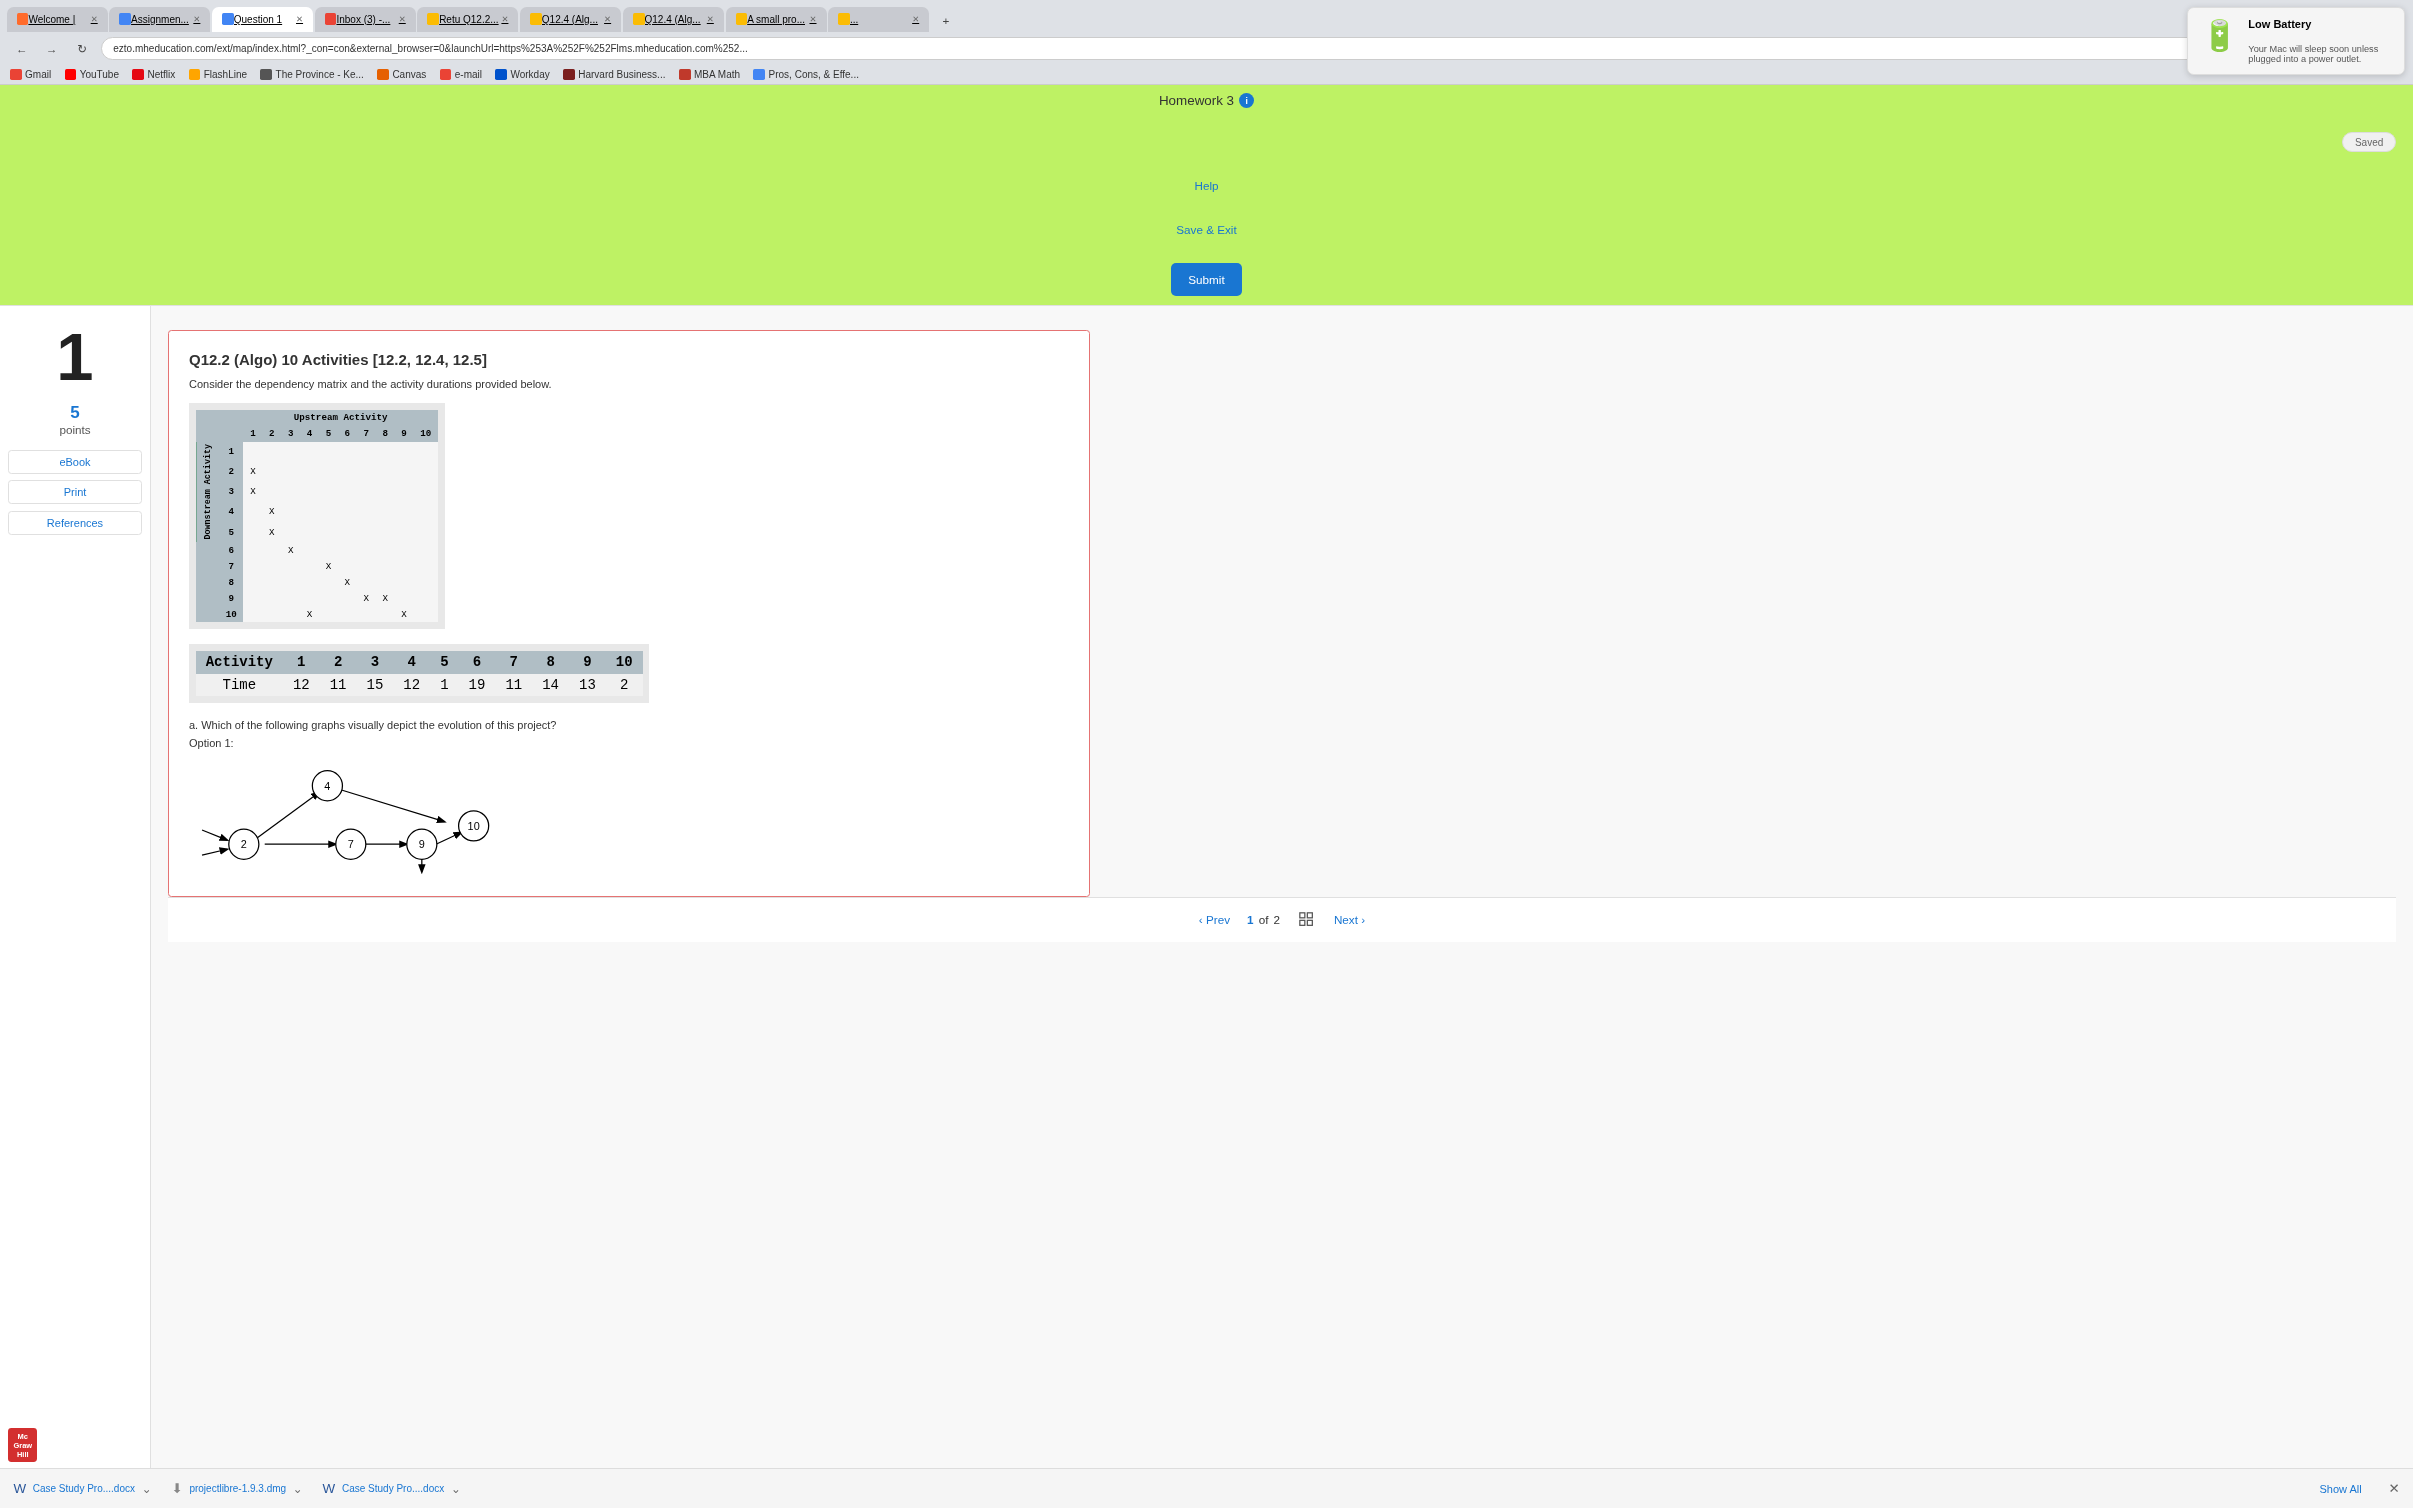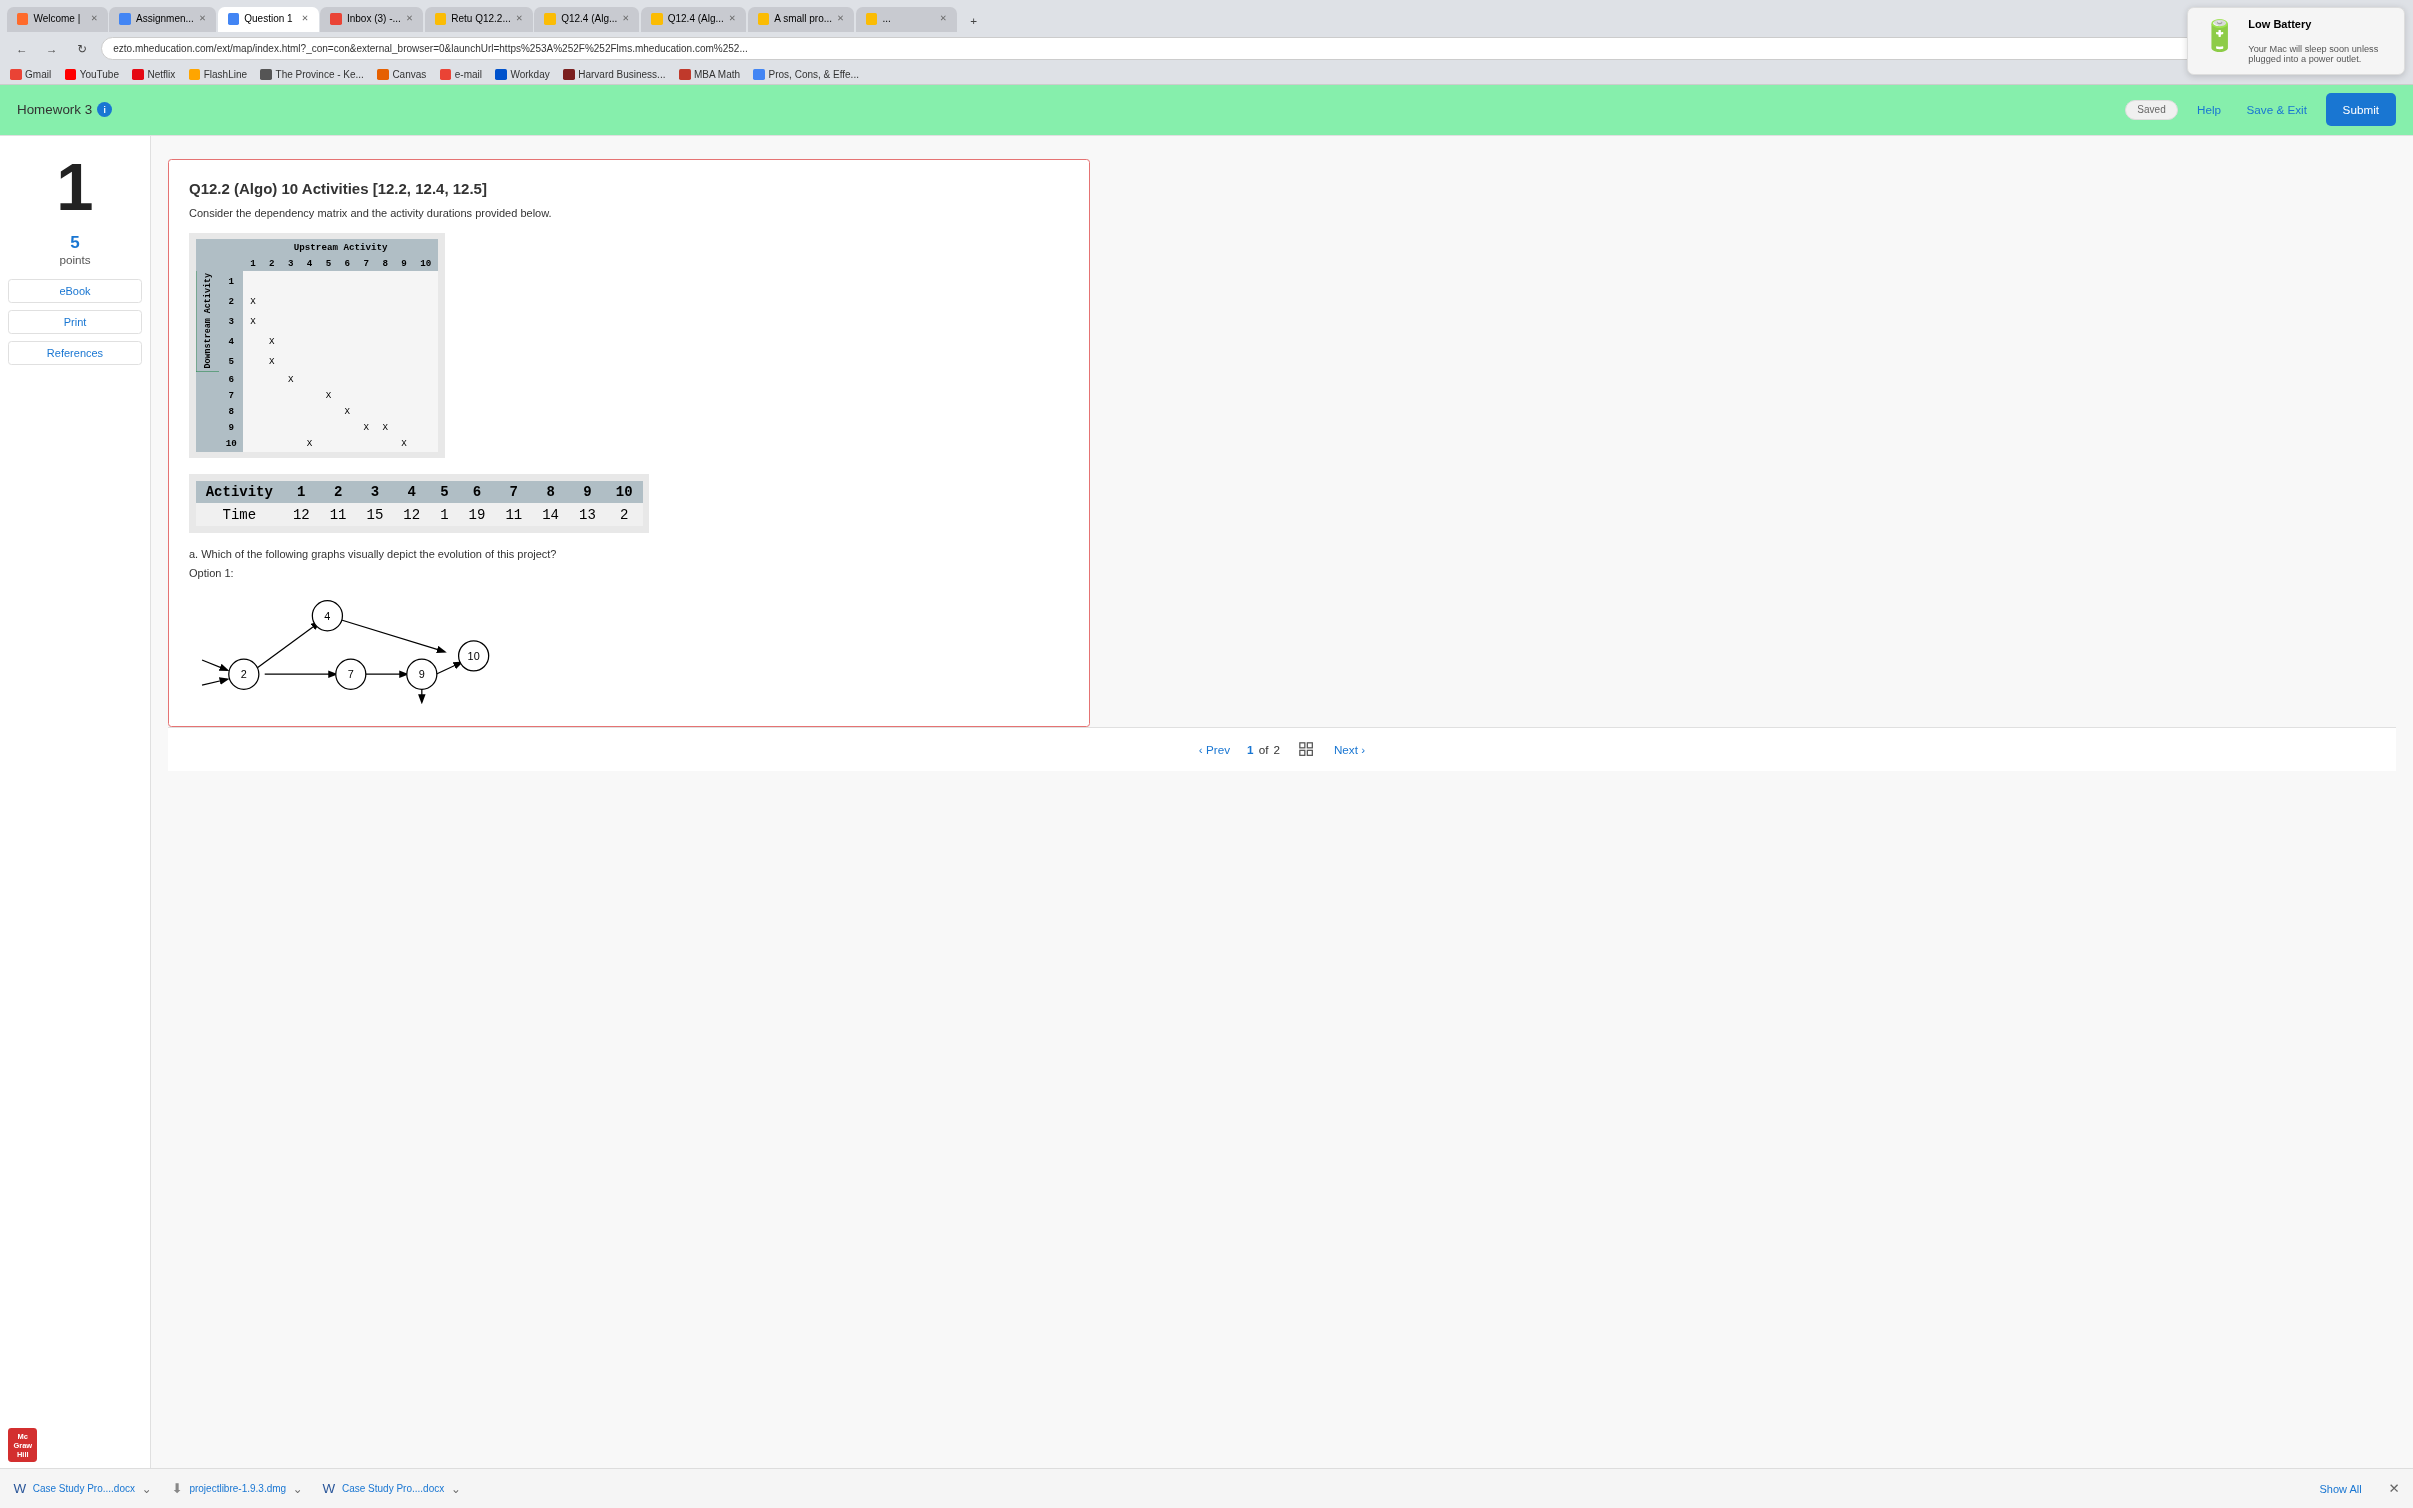--- a/index.html
+++ b/index.html
@@ -1,42 +1,42 @@
 <!DOCTYPE html>
 <html style="font-size:13.4px"><head>
   <meta charset="utf-8">
   <style>
     * { box-sizing: border-box; margin: 0; padding: 0; }
     body { font-family: -apple-system, BlinkMacSystemFont, 'Segoe UI', Arial, sans-serif; font-size: 11.7px; background: #f0f0f0; overflow-x: hidden; }
 
     
     .browser-chrome { background: #dee1e6; width: 100%; }
     .tab-bar { display: flex; align-items: flex-end; padding: 6.7px 6.7px 0; gap: 1.7px; background: #dee1e6; }
-    .tab { display: flex; gap: 5px; padding: 6.7px 10px; border-radius: 6.7px 6.7px 0 0; font-size: 10px; cursor: pointer; max-width: 151px; min-width: 101px; position: relative; }
+    .tab { display: flex; align-items: center; padding: 6.7px 10px; border-radius: 6.7px 6.7px 0 0; font-size: 10px; cursor: pointer; max-width: 151px; min-width: 101px; position: relative; text-decoration: underline; }
     .tab.active { background: #fff; }
     .tab.inactive { background: #c8cad0; }
     .tab-title { white-space: nowrap; overflow: hidden; text-overflow: ellipsis; flex: 1; }
     .tab-close { font-size: 8.4px; color: #666; cursor: pointer; }
     .tab-favicon { width: 11.7px; height: 11.7px; border-radius: 1.7px; flex-shrink: 0; }
 
     .address-bar-row { display: flex; align-items: center; gap: 6.7px; padding: 5px 10px; background: #dee1e6; }
     .nav-btn { width: 23.5px; height: 23.5px; border-radius: 50%; display: flex; align-items: center; justify-content: center; cursor: pointer; font-size: 11.7px; color: #444; background: transparent; border: none; }
     .address-bar { flex: 1; background: #fff; border-radius: 17px; padding: 5px 11.7px; font-size: 10px; color: #333; border: 0.8px solid #ccc; white-space: nowrap; overflow: hidden; text-overflow: ellipsis; }
 
     .bookmarks-bar { display: flex; align-items: center; gap: 13.4px; padding: 3.4px 10px; background: #dee1e6; border-bottom: 0.8px solid #ccc; }
     .bookmark { display: flex; align-items: center; gap: 3.4px; font-size: 10px; color: #333; cursor: pointer; white-space: nowrap; }
     .bm-icon { width: 11.7px; height: 11.7px; border-radius: 1.7px; display: inline-block; flex-shrink: 0; }
 
     
     .battery-notification { position: absolute; top: 6.7px; right: 8.4px; background: #f5f5f5; border: 0.8px solid #ddd; border-radius: 6.7px; padding: 10px 13.4px; width: 218px; display: flex; align-items: flex-start; gap: 10px; box-shadow: 0 1.7px 6.7px rgba(0,0,0,0.15); z-index: 1000; }
     .battery-text h4 { font-size: 11px; font-weight: 600; margin-bottom: 14px; }
     .battery-text p { font-size: 9.2px; color: #555; }
 
     
-    .app-header { background: #86efac; border-bottom: 0.8px solid #e0e0e0; display: flex; align-items: center; padding: 8.4px 17px; gap: 12px; position: relative; }
+    .app-header { background: #bef264; border-bottom: 0.8px solid #e0e0e0; display: flex; align-items: center; padding: 8.4px 17px; gap: 24px; position: relative; flex-direction: column; }
     .app-title { font-size: 13.4px; font-weight: 500; color: #333; display: flex; align-items: center; gap: 5px; }
     .info-icon { width: 15px; height: 15px; background: #1976d2; color: white; border-radius: 50%; font-size: 8.4px; display: flex; align-items: center; justify-content: center; font-weight: bold; cursor: pointer; }
     .saved-badge { background: #f0f0f0; border: 0.8px solid #ddd; border-radius: 13.4px; padding: 3.4px 11.7px; font-size: 10px; color: #666; margin-left: auto; }
     .header-btn { font-size: 11.7px; color: #1976d2; cursor: pointer; background: none; border: none; padding: 3.4px 6.7px; }
     .submit-btn { background: #1976d2; color: white; border: none; border-radius: 5px; padding: 10px 17px; font-size: 11.7px; cursor: pointer; font-weight: 500; }
 
     
     .main-layout { display: flex; height: calc(100vh - 134px); overflow: hidden; }
 
     

